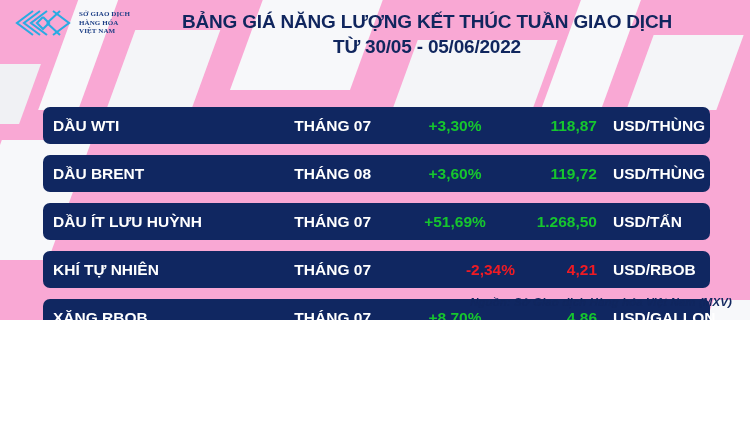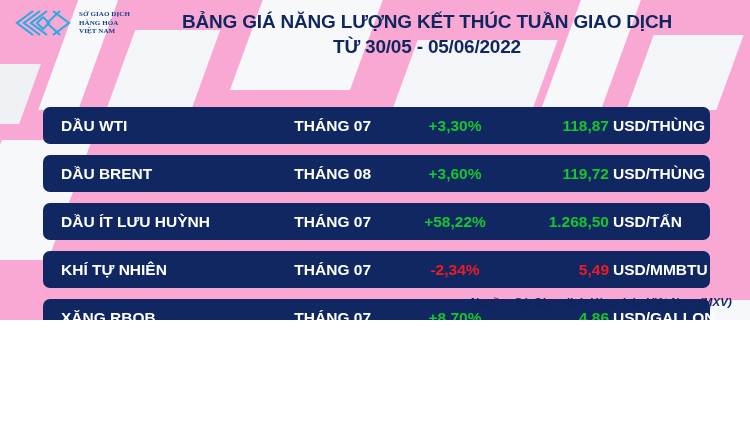--- a/index.html
+++ b/index.html
@@ -93,27 +93,27 @@
   }
   .cell {
     position: absolute;
     top: 0;
     height: 37px;
     line-height: 37px;
     font-size: 15.5px;
     font-weight: bold;
     white-space: nowrap;
   }
-  .c-name   { left: 18px;  text-align: right; }
+  .c-name   { left: 10px;  text-align: right; }
   .c-month  { left: 208px; width: 120px; text-align: right; }
   .c-change { left: 352px; width: 120px; text-align: center; }
-  .c-price  { left: 442px; width: 124px; text-align: right; }
+  .c-price  { left: 430px; width: 124px; text-align: right; }
   .c-unit   { left: 570px; text-align: center; }
   .up   { color: #16c62e; }
-  .down { color: #ef1b24; }
+  .down { color: #ef1b24; text-align: right; }
 
   
   .footer {
     position: absolute;
     right: 18px;
     bottom: 12px;
     color: #10265e;
     font-size: 11.5px;
     font-weight: bold;
     font-style: italic;
@@ -177,30 +177,30 @@
       <div class="row">
         <div class="cell c-name">DẦU BRENT</div>
         <div class="cell c-month">THÁNG 08</div>
         <div class="cell c-change up">+3,60%</div>
         <div class="cell c-price up">119,72</div>
         <div class="cell c-unit">USD/THÙNG</div>
       </div>
       <div class="row">
         <div class="cell c-name">DẦU ÍT LƯU HUỲNH</div>
         <div class="cell c-month">THÁNG 07</div>
-        <div class="cell c-change up">+58,22%</div>
+        <div class="cell c-change up">+51,69%</div>
         <div class="cell c-price up">1.268,50</div>
         <div class="cell c-unit">USD/TẤN</div>
       </div>
       <div class="row">
         <div class="cell c-name">KHÍ TỰ NHIÊN</div>
         <div class="cell c-month">THÁNG 07</div>
         <div class="cell c-change down">-2,34%</div>
-        <div class="cell c-price down">5,49</div>
-        <div class="cell c-unit">USD/MMBTU</div>
+        <div class="cell c-price down">4,21</div>
+        <div class="cell c-unit">USD/RBOB</div>
       </div>
       <div class="row">
         <div class="cell c-name">XĂNG RBOB</div>
         <div class="cell c-month">THÁNG 07</div>
         <div class="cell c-change up">+8,70%</div>
         <div class="cell c-price up">4,86</div>
         <div class="cell c-unit">USD/GALLON</div>
       </div>
     </div>
 

